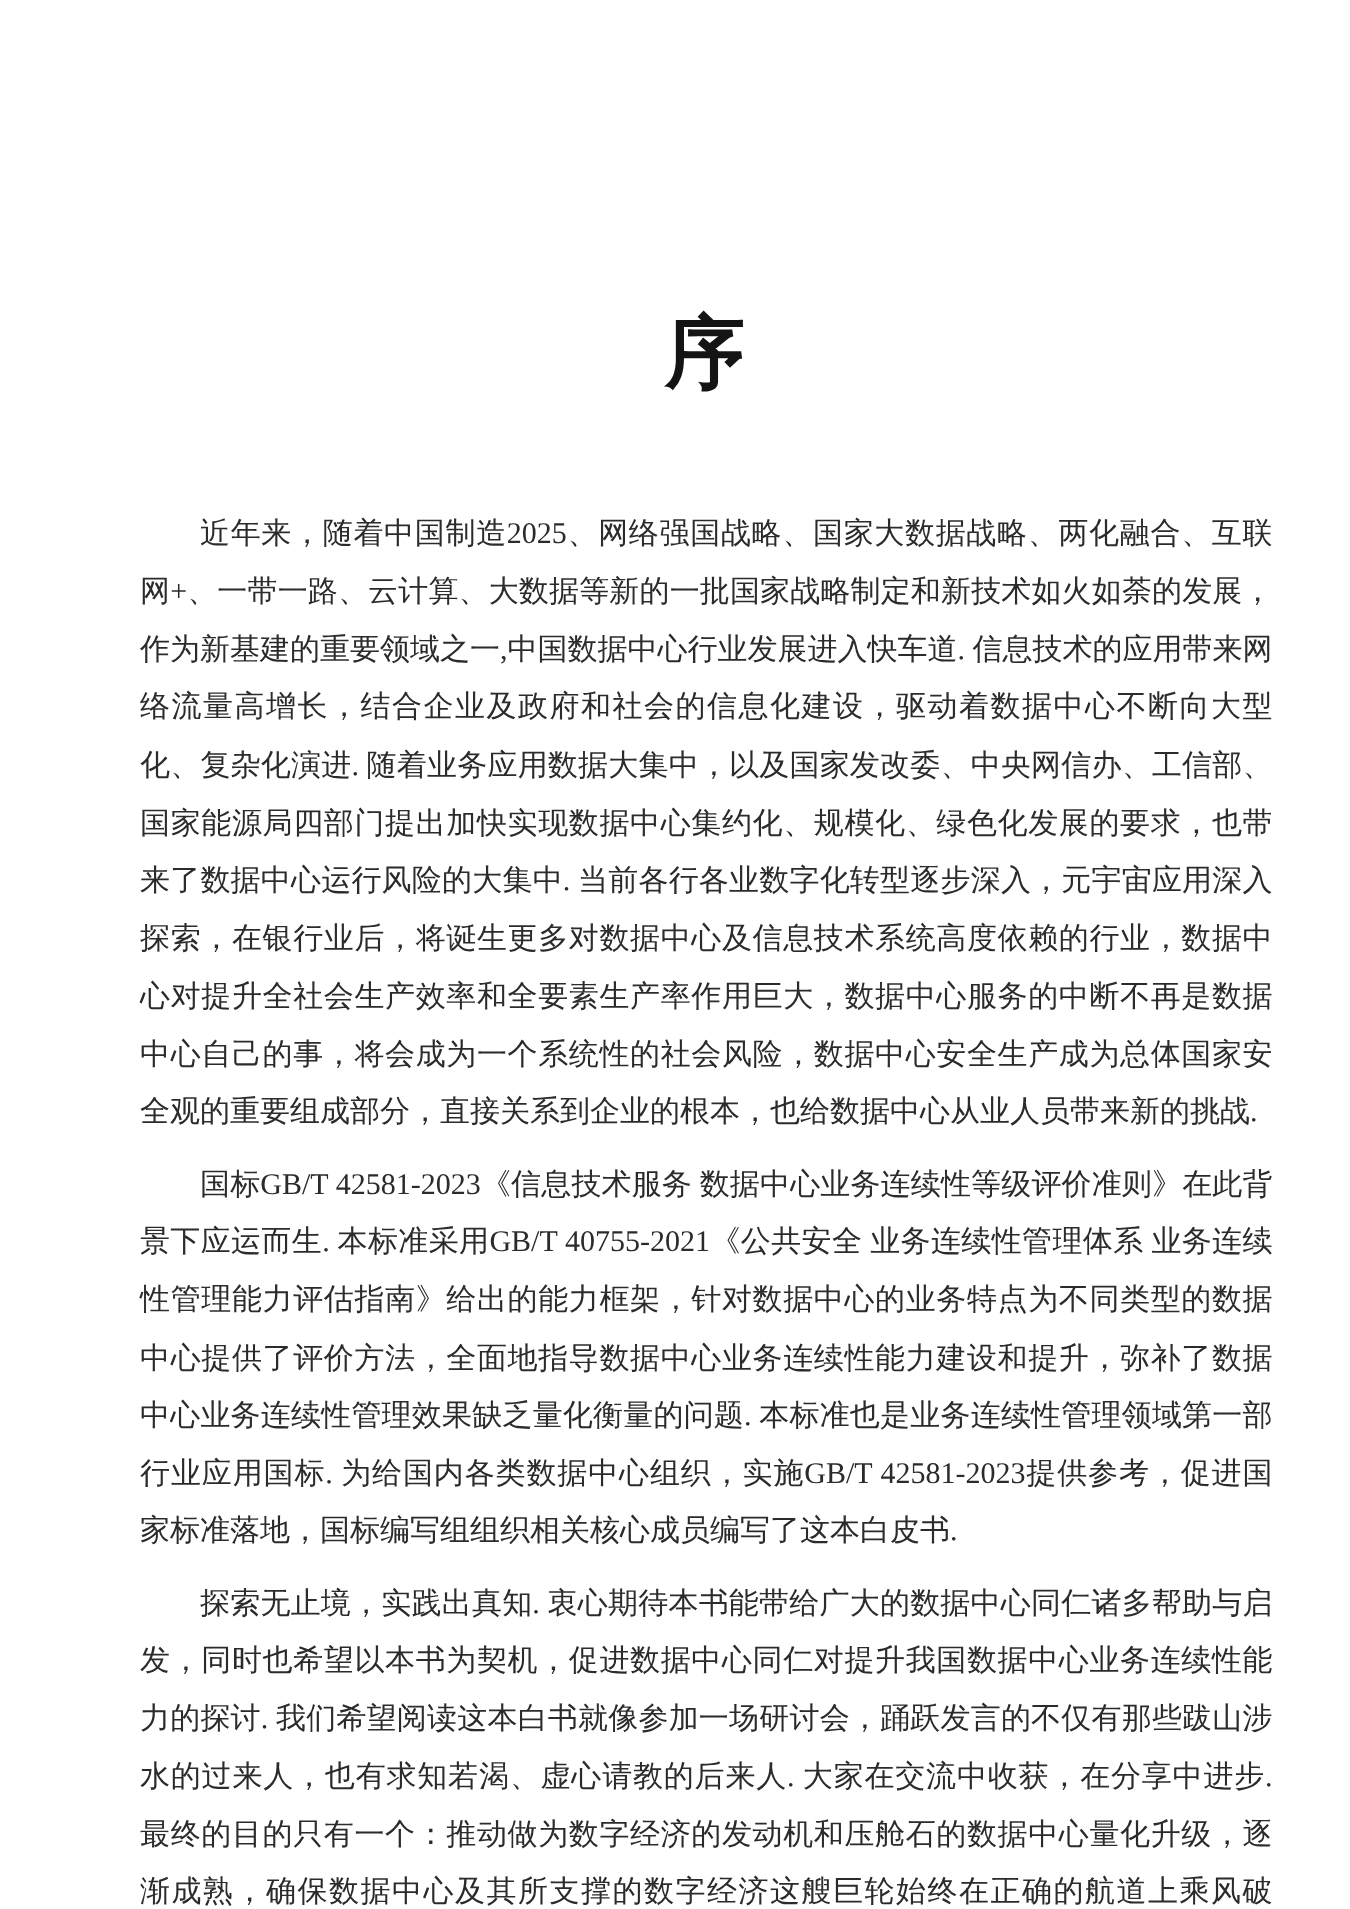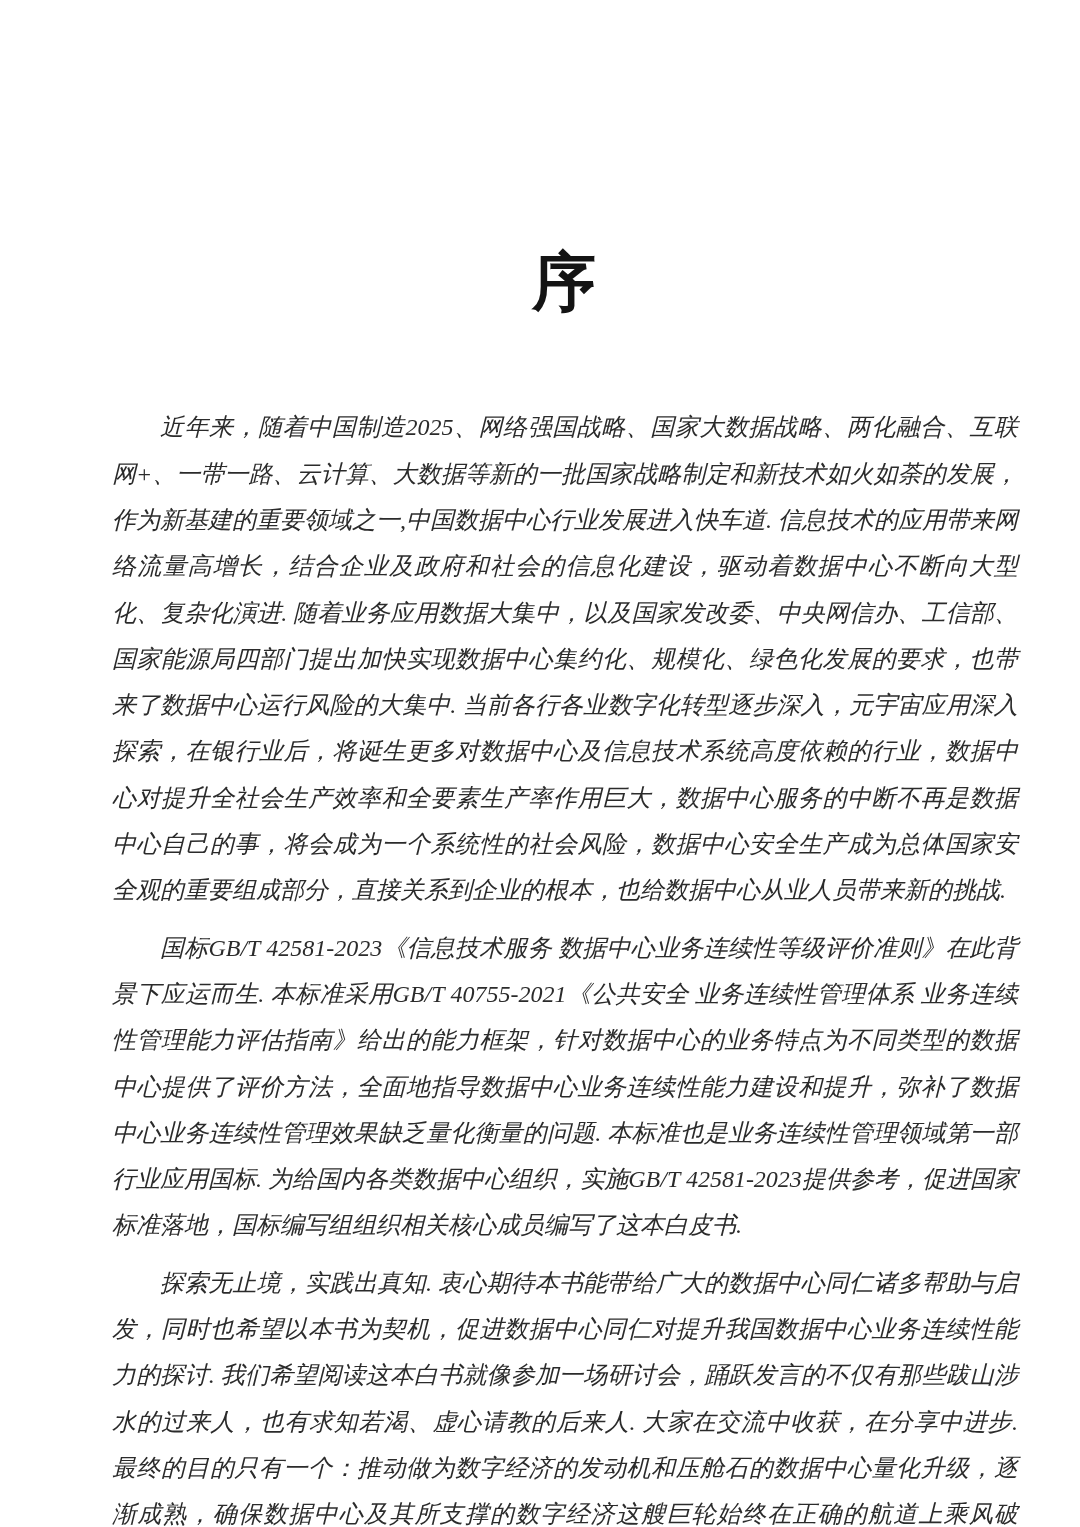--- a/index.html
+++ b/index.html
@@ -35,21 +35,20 @@
     margin-top: 86px;
     font-size: 24px;
     line-height: 46.3px;
     text-align: justify;
     text-justify: inter-ideograph;
   }
   .body-text p {
     margin: 0 0 11px 0;
     text-indent: 2em;
     word-break: break-all;
-    font-style: italic;
   }
 </style>
 </head>
 <body>
 
 <div class="page">
 
   <div class="doc-title">序</div>
 
   <div class="body-text">

